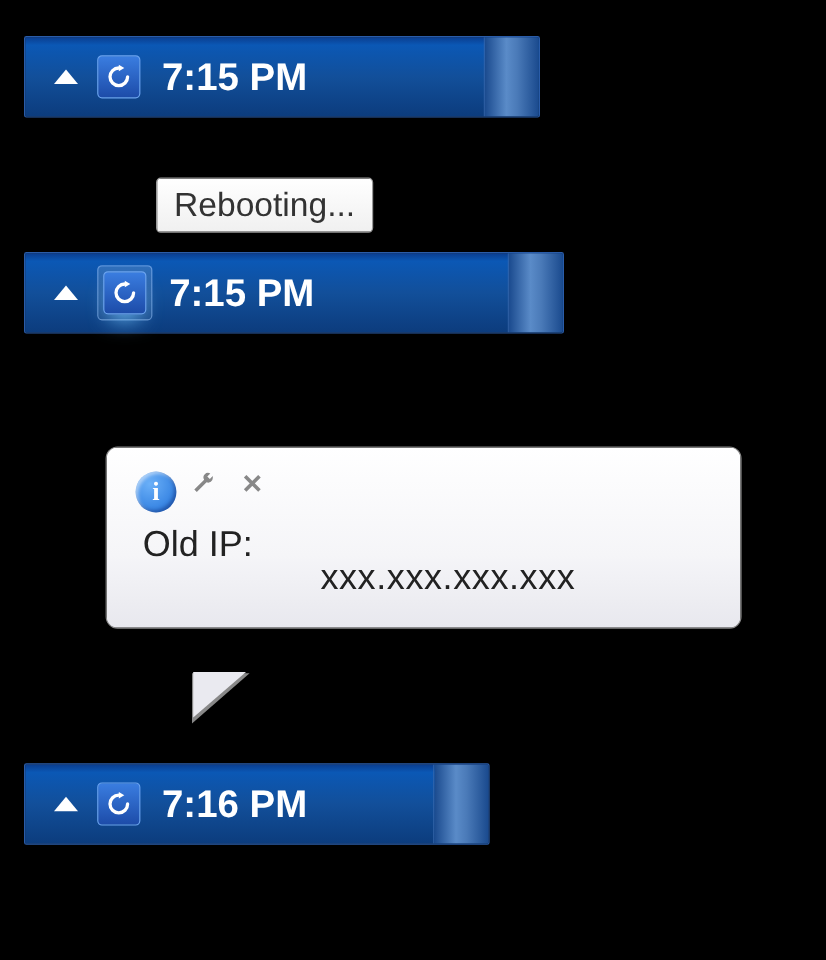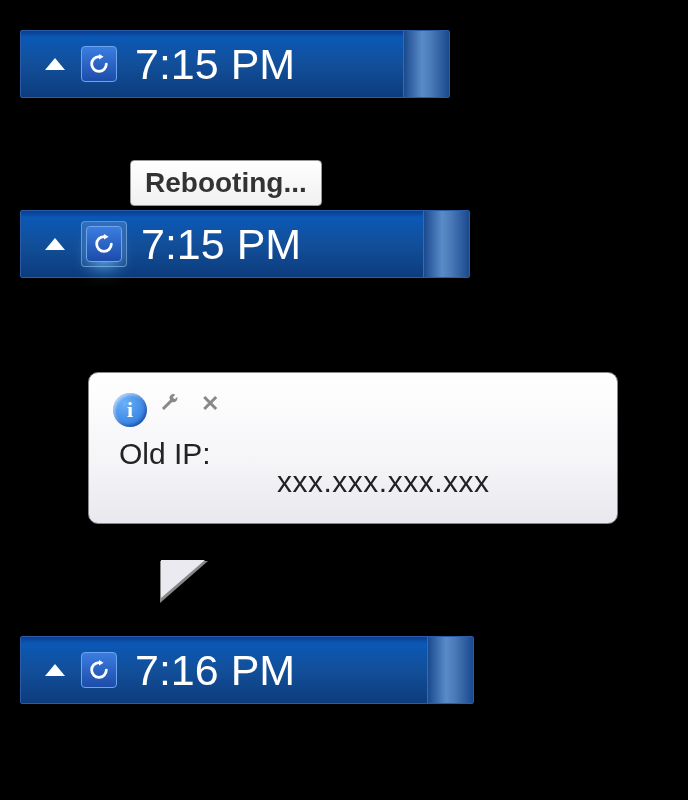--- a/index.html
+++ b/index.html
@@ -54,22 +54,22 @@
     .tray-icon-selected .tray-icon { margin-right: 0; }
     .tray-icon-glow {
       box-shadow: 0 10px 18px -6px rgba(120,200,255,0.9);
     }
     .reboot-arrow {
       width: 22px;
       height: 22px;
     }
     .clock {
       color: #fff;
-      font-size: 43px;
-      font-weight: 400;
+      font-size: 32px;
+      font-weight: 700;
       margin-right: auto;
     }
     .window-edge {
       width: 46px;
       height: 100%;
       background: linear-gradient(to right, #1a4a8e 0%, #5a8bc8 40%, #4a7ab8 60%, #1a4a8e 100%);
       border-left: 1px solid #3a6aae;
       border-radius: 0 2px 2px 0;
       cursor: pointer;
     }
@@ -135,21 +135,21 @@
       line-height: 1;
       font-weight: bold;
     }
     .balloon-body {
       font-size: 30px;
       color: #222;
       margin-left: 6px;
     }
     .balloon-row {
       display: flex;
-      gap: 28px;
+      gap: 18px;
     }
     .balloon-label { min-width: 130px; }
     .balloon-value { letter-spacing: 0.5px; margin-top: 28px; }
 
     
     .balloon-tail {
       position: absolute;
       bottom: -38px;
       left: 72px;
       width: 0;
@@ -169,24 +169,24 @@
       position: absolute;
       border-left: 0px solid transparent;
       border-right: 44px solid transparent;
       border-top: 38px solid #eaeaf0;
       left: 0;
       top: -1px;
     }
 
     
     #bar1 { top: 30px; left: 20px; width: 430px; }
-    #tip1 { top: 160px; left: 130px; font-weight: bold; }
+    #tip1 { top: 148px; left: 130px; }
     #bar2 { top: 210px; left: 20px; width: 450px; }
     #balloon3 { top: 372px; left: 88px; }
-    #bar3 { top: 636px; left: 20px; width: 454px; }
+    #bar3 { top: 636px; left: 20px; width: 388px; }
   </style>
 </head>
 <body>
 
 <div class="taskbar" id="bar1">
   <div class="chevron-up"></div>
   <div class="tray-icon">
     <svg class="reboot-arrow" viewBox="0 0 24 24">
       <path d="M12 4 a8 8 0 1 0 8 8" fill="none" stroke="#fff" stroke-width="3" stroke-linecap="round"></path>
       <path d="M12 1 L12 7 L17 4 Z" fill="#fff"></path>

